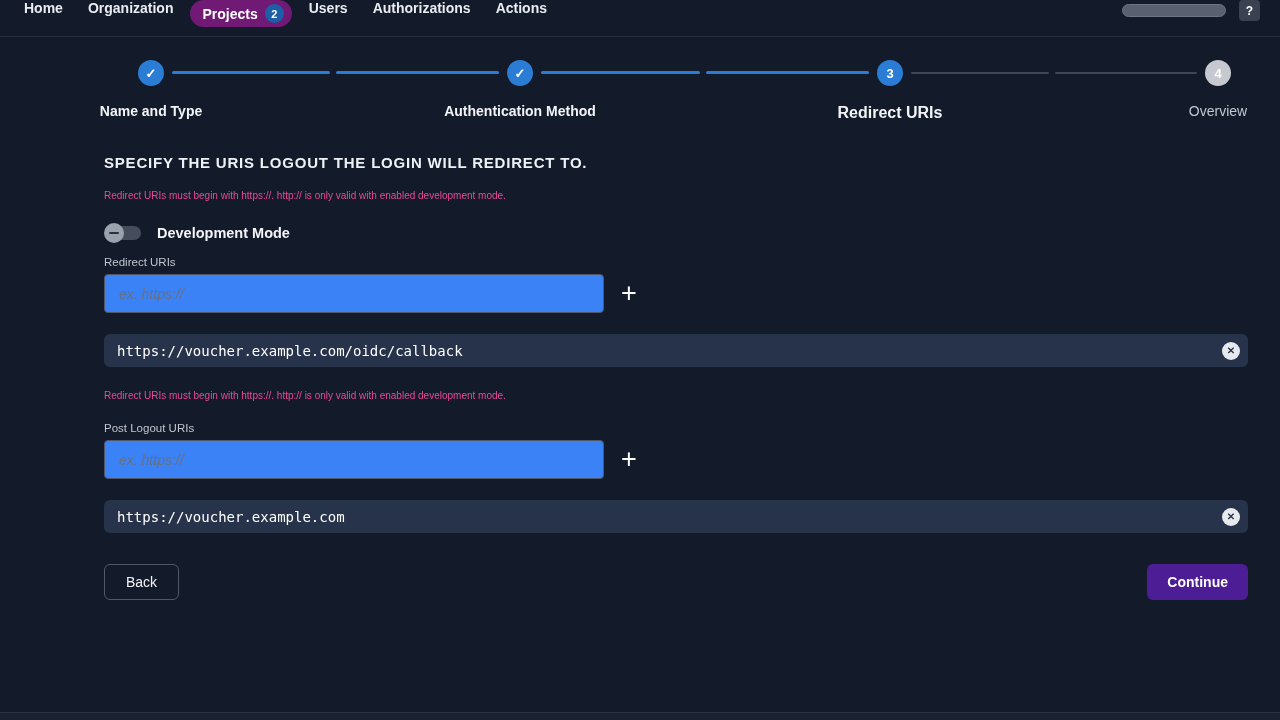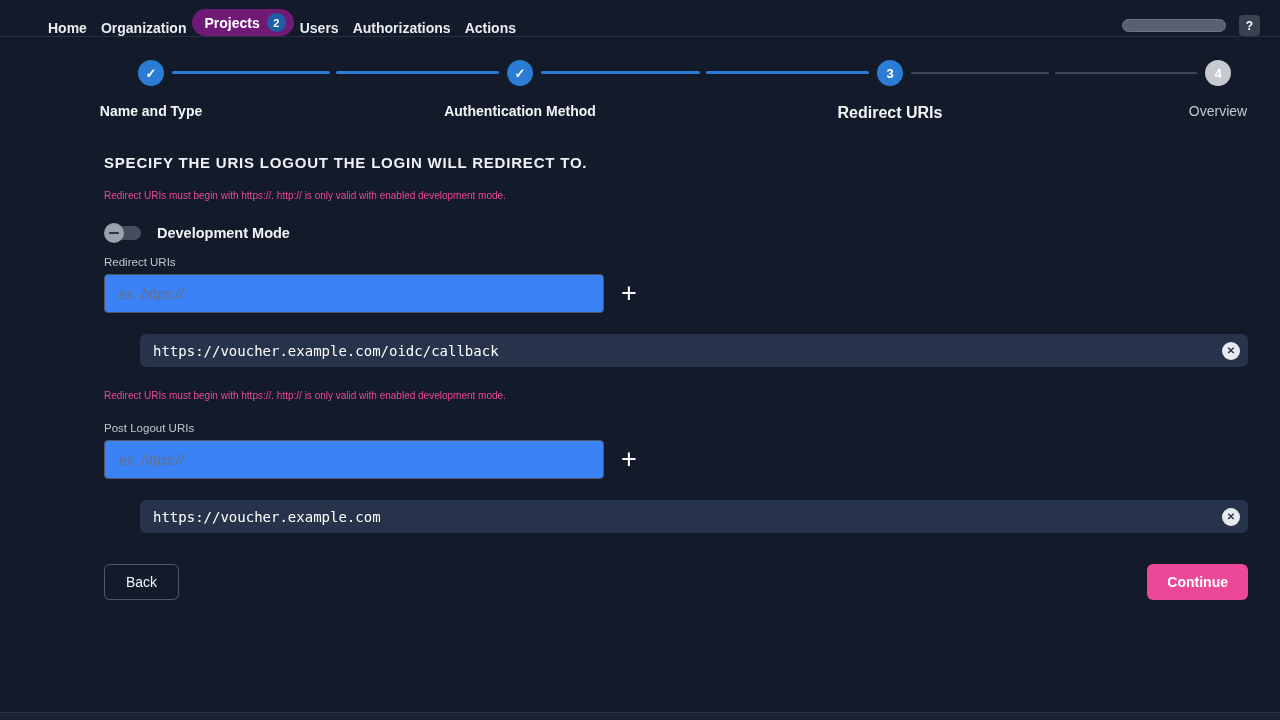--- a/index.html
+++ b/index.html
@@ -8,24 +8,24 @@
     background: #131a29;
     font-family: "Liberation Sans", sans-serif;
     color: #eef1f5;
     position: relative;
   }
 
   
   .topnav {
     height: 37px;
     display: flex;
-    align-items: flex-end;
-    padding: 0 20px 0 48px;
+    align-items: flex-start;
+    padding: 0 20px 0 24px;
     border-bottom: 1px solid #272f40;
-    gap: 14px;
+    gap: 25px;
   }
   .nav-item {
     font-size: 14px;
     font-weight: 600;
     color: #e9ecf1;
     cursor: pointer;
     white-space: nowrap;
   }
   .nav-item.pill {
     background: #701a75;
@@ -154,21 +154,20 @@
     font-family: "Liberation Sans", sans-serif;
   }
 
   .uri-chip {
     display: flex; align-items: center; justify-content: space-between;
     height: 33px;
     background: #27334a;
     border-radius: 6px;
     padding: 0 8px 0 13px;
     margin-bottom: 23px;
-    margin-left: 36px;
   }
   .uri-chip-text {
     font-family: "DejaVu Sans Mono", monospace;
     font-size: 14px;
     color: #ffffff;
   }
   .remove-btn {
     width: 18px; height: 18px;
     border-radius: 50%;
     background: #e6e9ee;
@@ -191,21 +190,21 @@
     background: transparent;
     border: 1px solid #4f5769;
     border-radius: 6px;
     color: #f2f4f7;
     font-size: 14px;
     padding: 9px 21px;
     cursor: pointer;
     font-family: "Liberation Sans", sans-serif;
   }
   .continue-btn {
-    background: #ec4899;
+    background: #4c1d95;
     border: none;
     border-radius: 6px;
     color: #ffffff;
     font-size: 14px;
     font-weight: 600;
     padding: 10px 20px;
     cursor: pointer;
     font-family: "Liberation Sans", sans-serif;
   }
 

